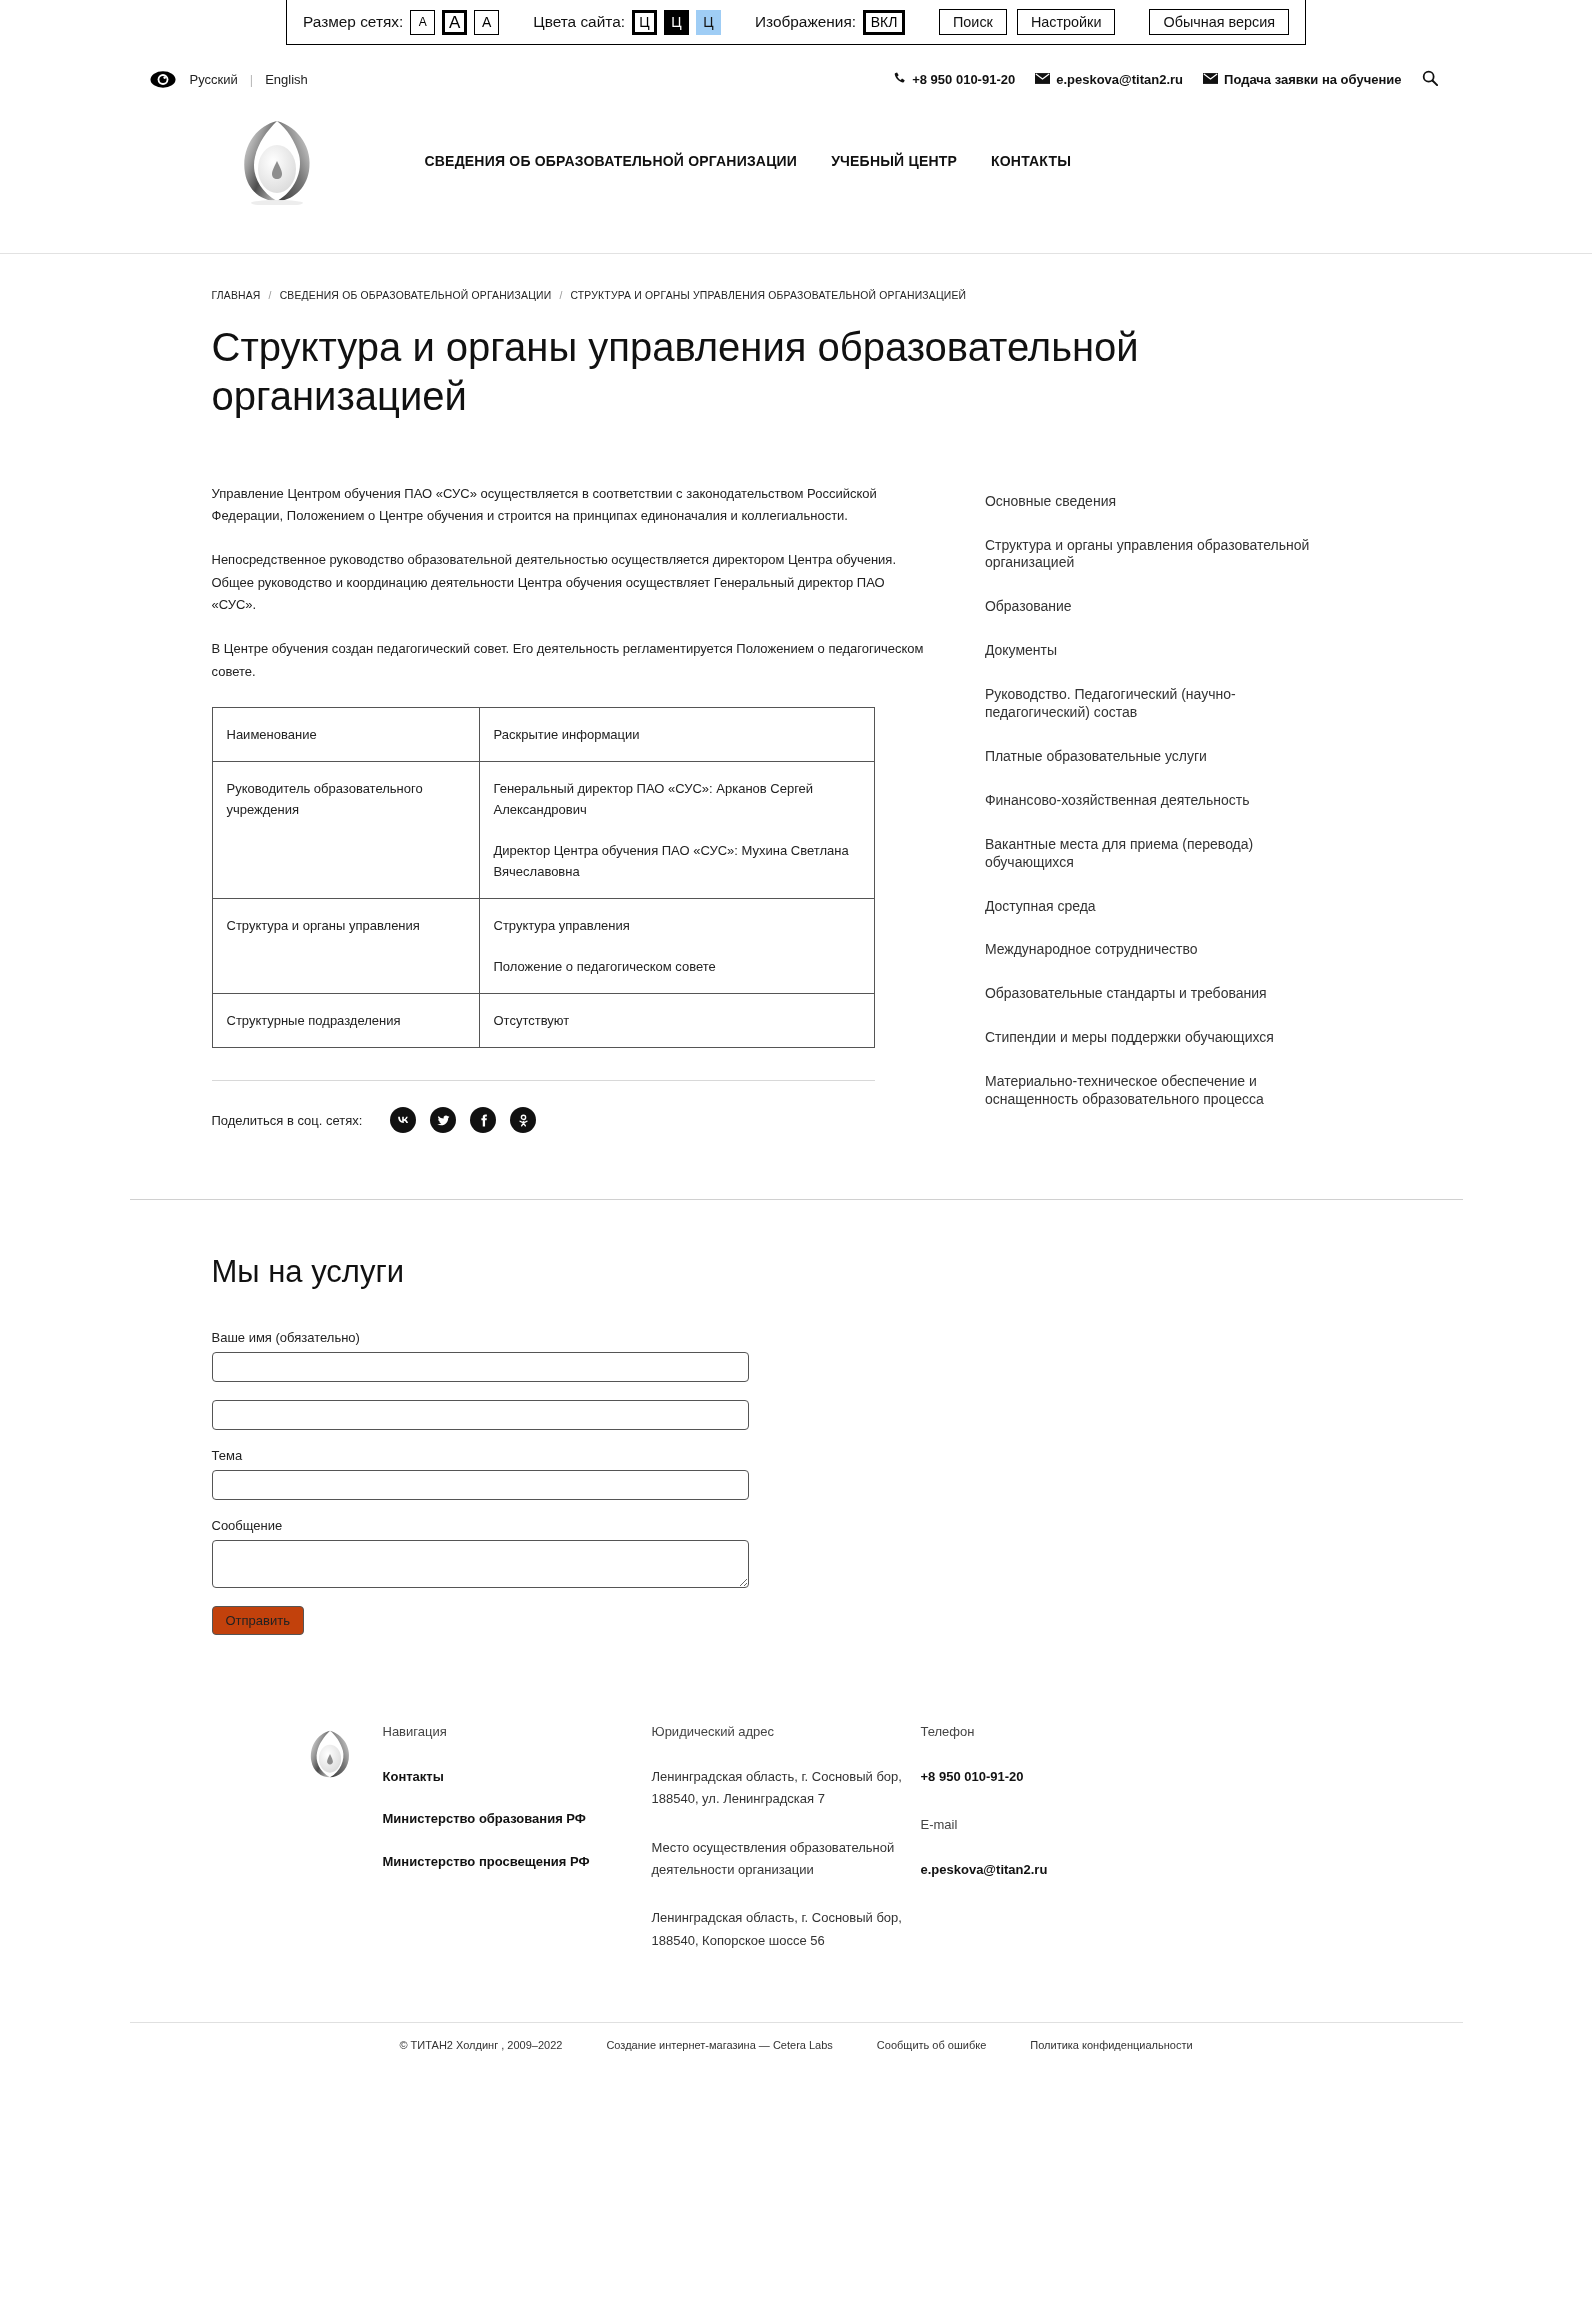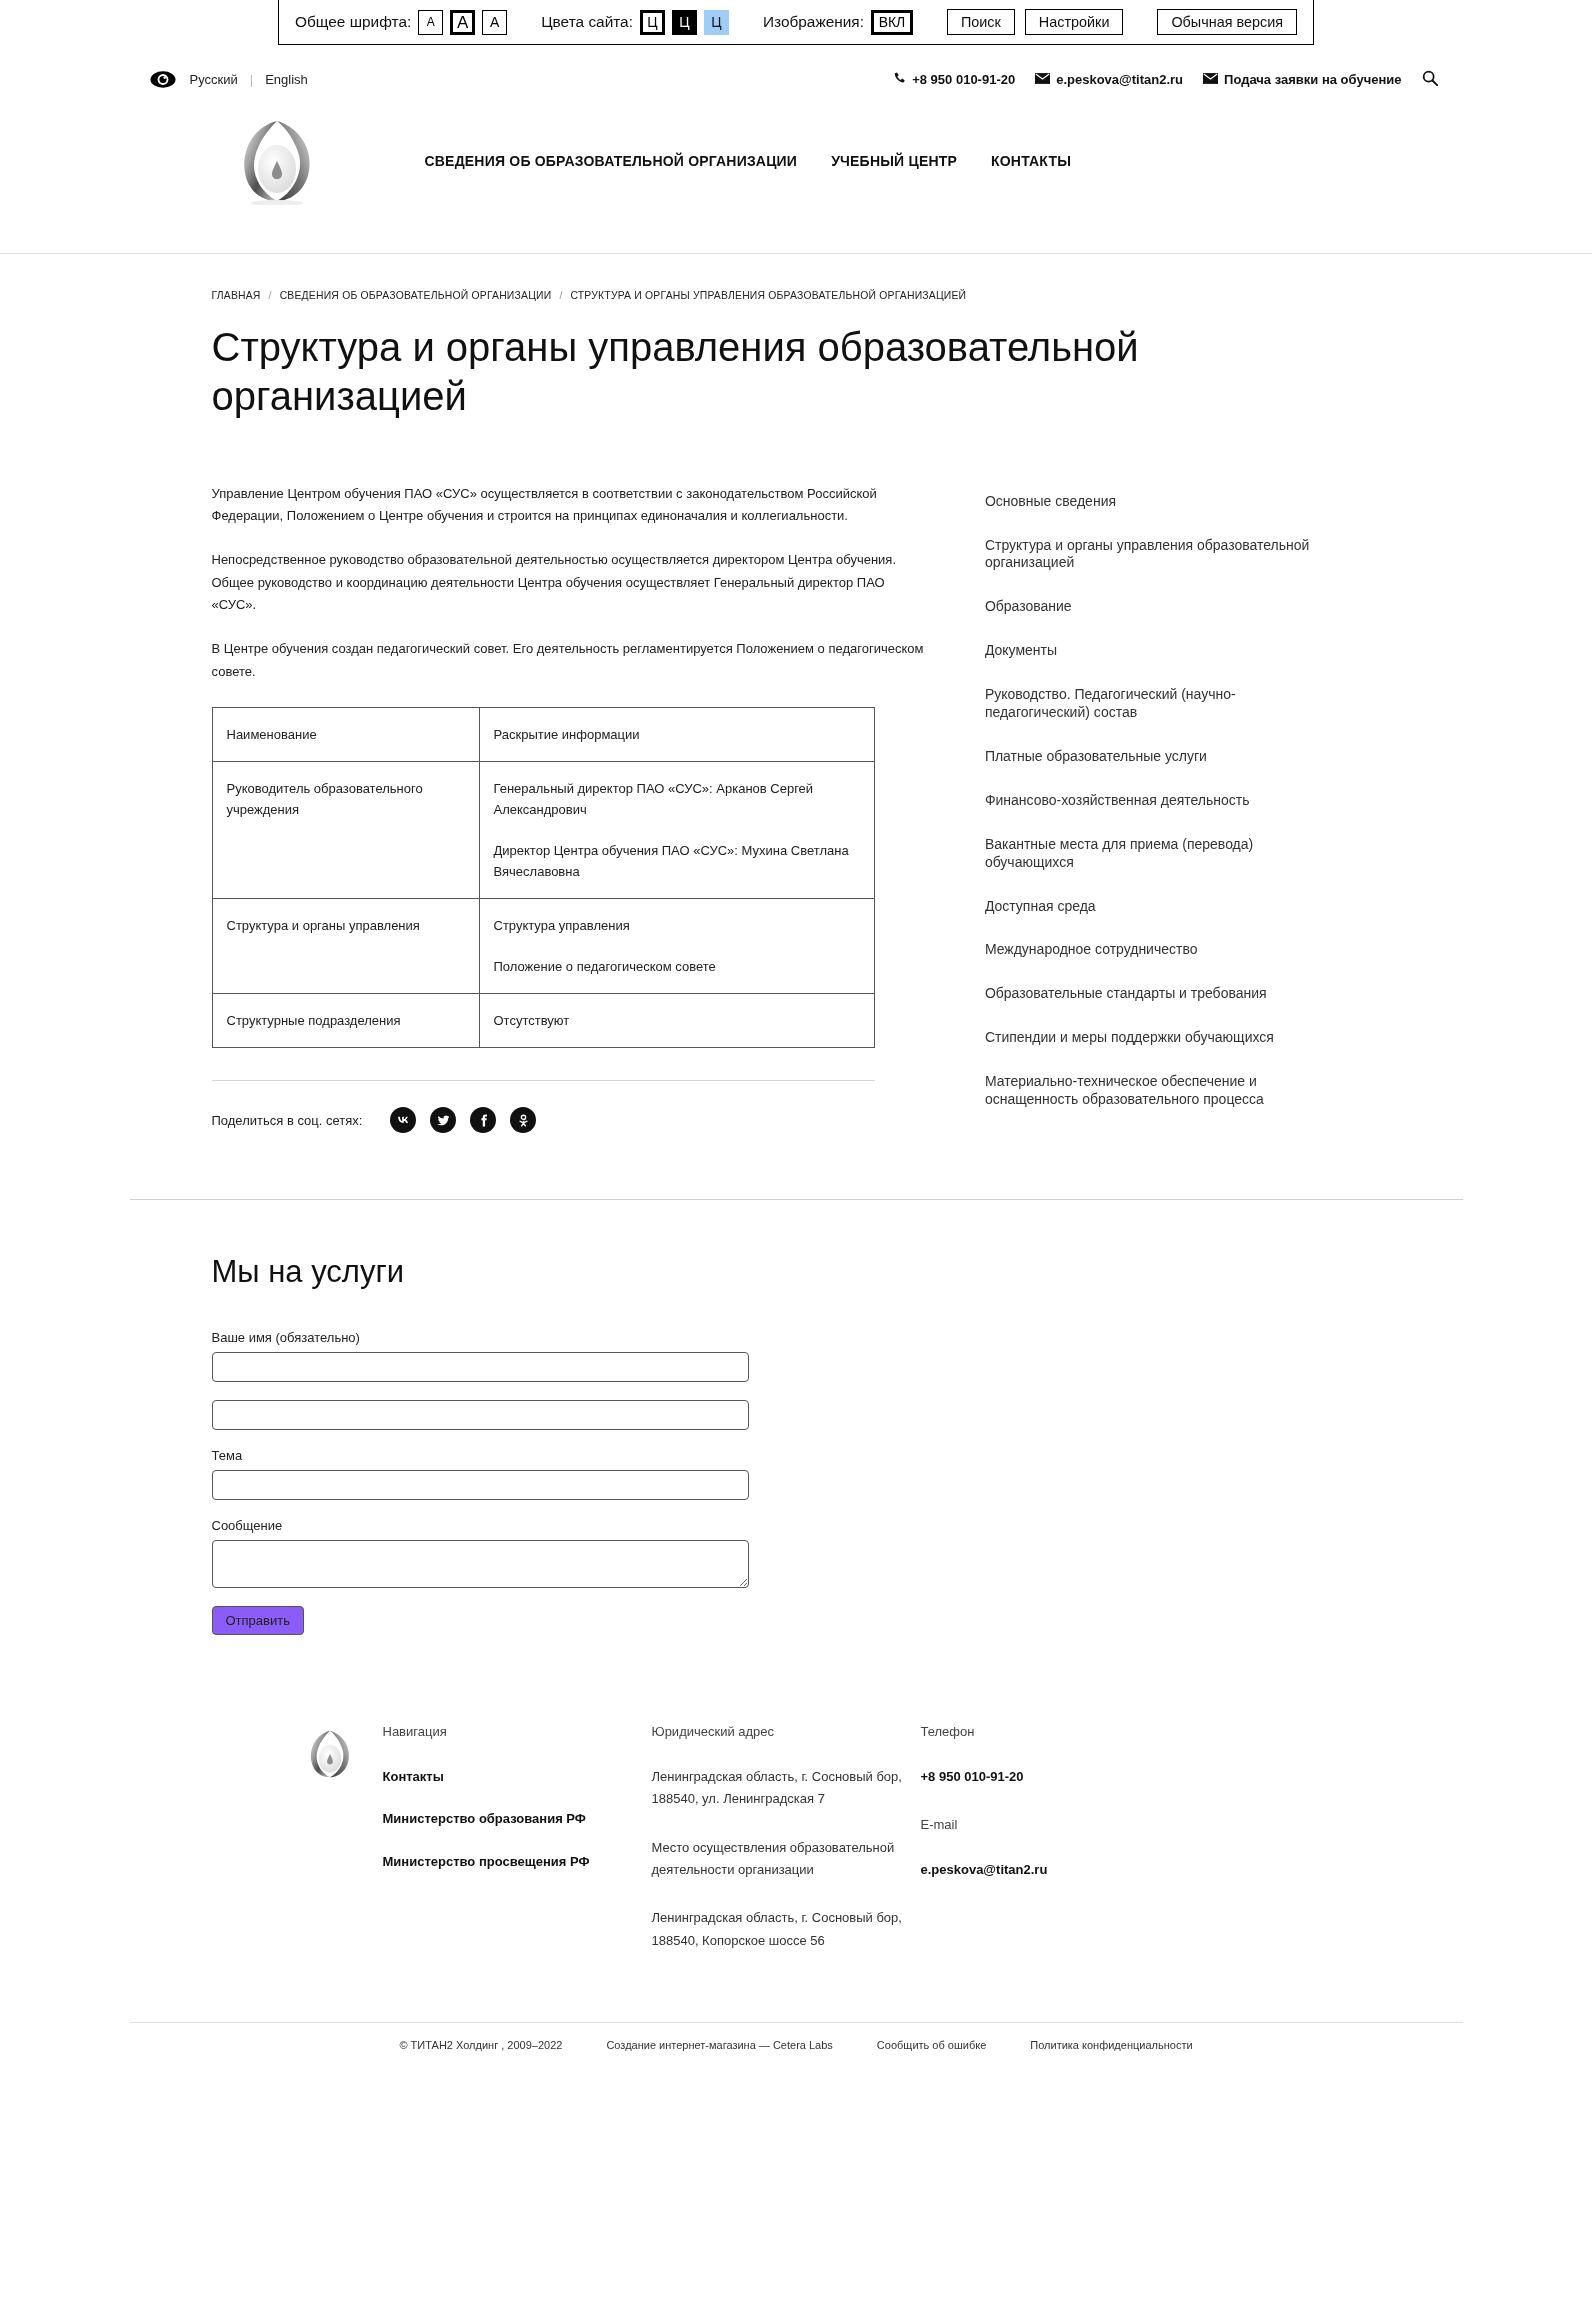--- a/index.html
+++ b/index.html
@@ -155,21 +155,21 @@
     background:#fff; font-family:inherit; font-size:13px;
     padding: 0 8px; margin-bottom: 18px; display:block;
   }
   .field-textarea {
     width: 537px; height: 48px;
     border: 1px solid #555; border-radius: 4px;
     background:#fff; font-family:inherit; font-size:13px;
     padding: 6px 8px; margin-bottom: 18px; display:block; resize: vertical;
   }
   .submit-btn {
-    border:1px solid #555; border-radius:4px; background:#8b5cf6;
+    border:1px solid #555; border-radius:4px; background:#c2410c;
     font-family:inherit; font-size:13px; color:#222;
     padding: 6px 13px; cursor:pointer;
   }
 
   
   .footer { padding-top: 86px; }
   .footer-inner { display:flex; padding-left: 82px; }
   .footer-logo { width: 119px; padding-top: 4px; padding-left: 90px;}
   .footer-col { font-size: 13px; line-height: 1.72; color:#333; }
   .footer-col.nav { width: 269px; margin-left: 52px; }
@@ -189,21 +189,21 @@
   }
   .copy-bar a { color:#333; text-decoration:none; }
 </style>
 </head>
 <body>
 
 <div class="a11y-bar-wrap">
   <div class="a11y-bar">
 
     <div class="a11y-group">
-      <span class="a11y-label">Общее шрифта:</span>
+      <span class="a11y-label">Размер сетях:</span>
       <span class="sq small">А</span>
       <span class="sq big framed">А</span>
       <span class="sq">А</span>
     </div>
 
     <div class="a11y-spacer"></div>
 
     <div class="a11y-group">
       <span class="a11y-label">Цвета сайта:</span>
       <span class="sq framed">Ц</span>

